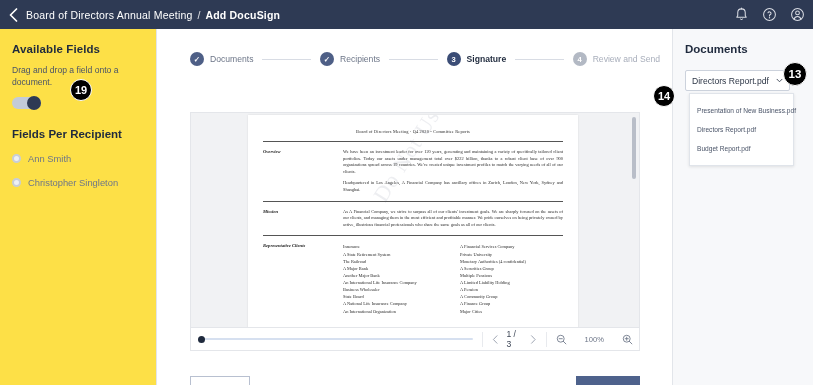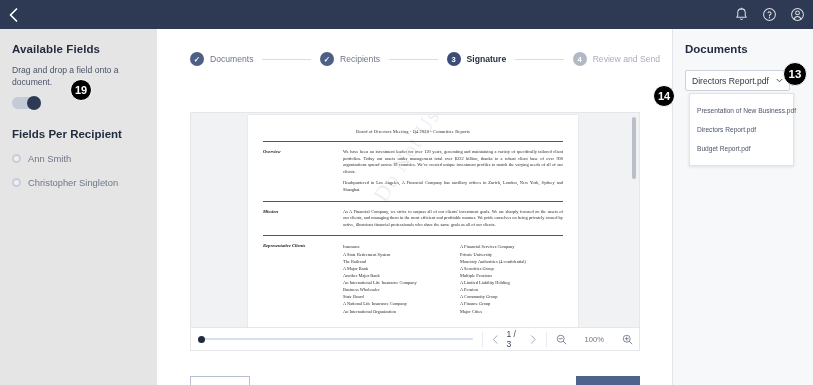--- a/index.html
+++ b/index.html
@@ -27,21 +27,21 @@
   .crumb-current { font-weight: 700; letter-spacing: .2px; }
   .topbar-icons {
     position: absolute; right: 8px; top: 0; height: 29px;
     display: flex; align-items: center; gap: 13px;
   }
   .tb-ico { width: 15px; height: 15px; display: block; cursor: pointer; opacity: .92; }
 
   
   .sidebar {
     position: absolute; left: 0; top: 29px; width: 157px; height: 356px;
-    background: #e5e5e5; border-right: 1px solid #e2e5ea;
+    background: #fde047; border-right: 1px solid #e2e5ea;
     padding: 14px 12px 0 12px;
   }
   .side-h {
     font-size: 11.5px; font-weight: 700; color: #1f2a3d; letter-spacing: .1px;
   }
   .side-sub {
     margin-top: 10px; font-size: 8.6px; color: #4a5468; line-height: 1.35;
   }
   .chips { margin-top: 9px; }
   .chip {
@@ -203,20 +203,25 @@
 </head>
 <body>
 
 <div id="app">
 
   <div class="topbar">
     <div class="back-chevron">
       <svg width="9" height="14" viewBox="0 0 9 14">
         <path d="M7.5 1 L1.5 7 L7.5 13" stroke="#ffffff" stroke-width="1.7" fill="none" stroke-linecap="round" stroke-linejoin="round"></path>
       </svg>
+    </div>
+    <div class="crumbs">
+      <span class="crumb-main">Board of Directors Annual Meeting</span>
+      <span class="crumb-sep">/</span>
+      <span class="crumb-current">Add DocuSign</span>
     </div>
     <div class="topbar-icons">
       <svg class="tb-ico" viewBox="0 0 16 16">
         <path d="M8 2 C5.6 2 4 3.7 4 6 v3 l-1 2 h10 l-1 -2 V6 c0 -2.3 -1.6 -4 -4 -4 z" fill="none" stroke="#e8eaf0" stroke-width="1.1" stroke-linejoin="round"></path>
         <path d="M8 1 v1.2" stroke="#e8eaf0" stroke-width="1.1" stroke-linecap="round"></path>
         <path d="M6.7 12.4 a1.4 1.4 0 0 0 2.6 0" fill="none" stroke="#e8eaf0" stroke-width="1.1"></path>
       </svg>
       <svg class="tb-ico" viewBox="0 0 16 16">
         <circle cx="8" cy="8" r="6.3" fill="none" stroke="#e8eaf0" stroke-width="1.1"></circle>
         <path d="M6.4 6.2 A1.7 1.7 0 1 1 8 8.6 v1" fill="none" stroke="#e8eaf0" stroke-width="1.1" stroke-linecap="round"></path>

